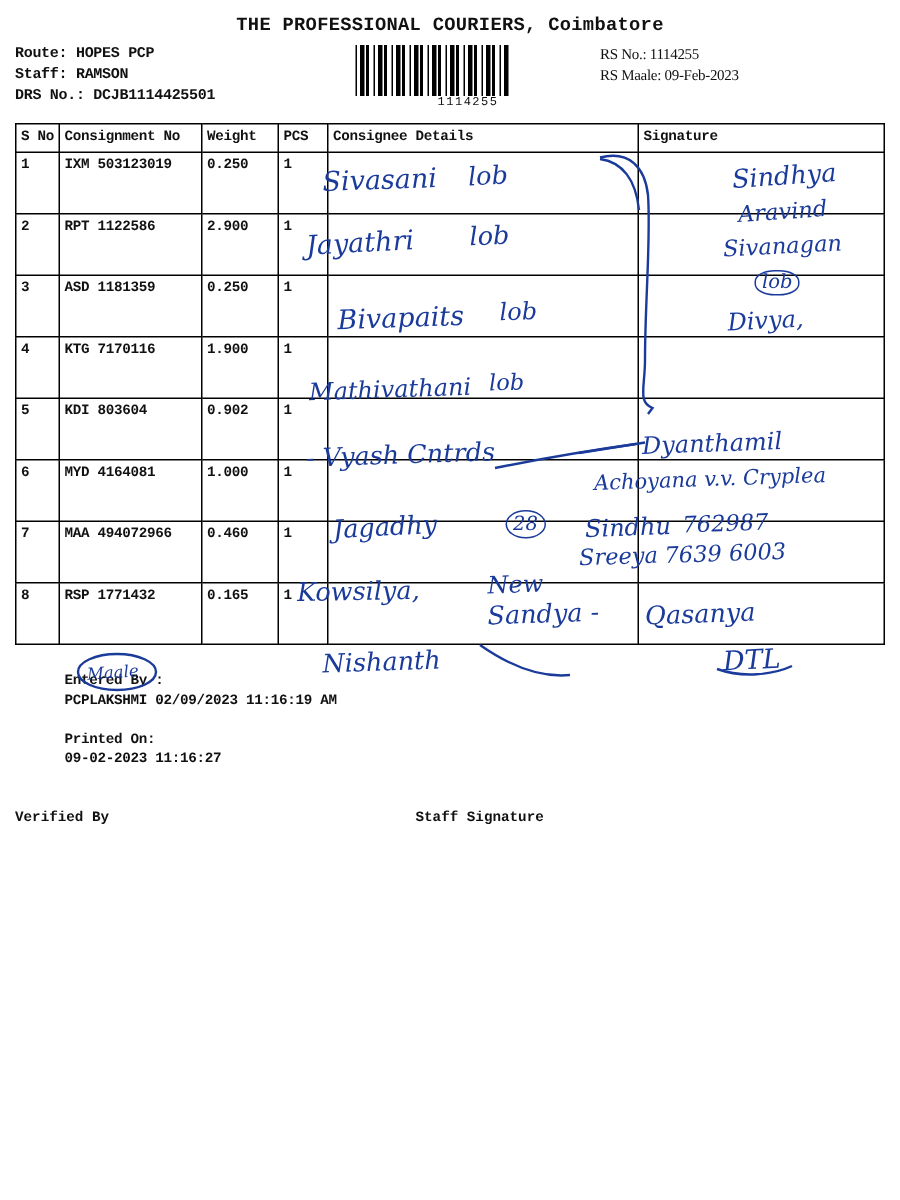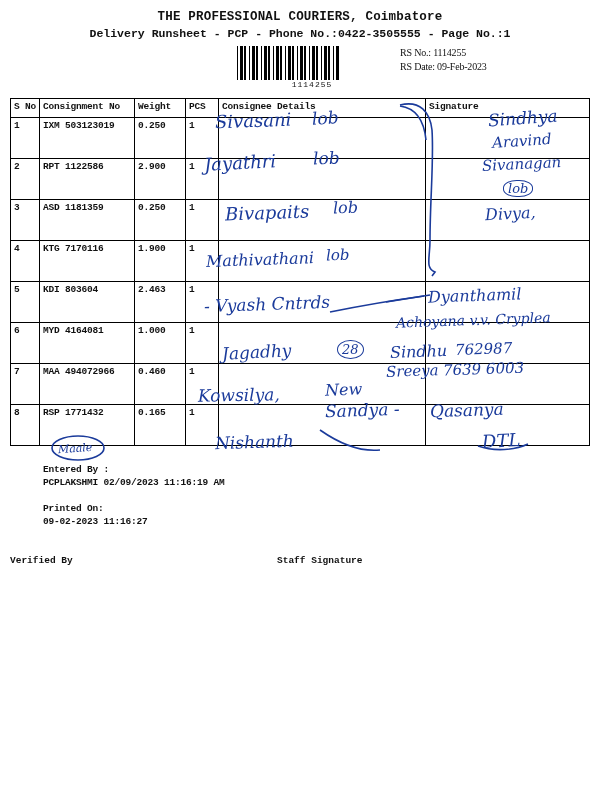--- a/index.html
+++ b/index.html
@@ -146,23 +146,36 @@
     font-style: italic;
     white-space: nowrap;
   }
 </style>
 </head>
 <body>
 
 <div class="page">
 
   <div class="title">THE PROFESSIONAL COURIERS, Coimbatore</div>
-  <div class="subtitle">Delivery Runsheet - PCP - Phone No.:0422-3505555 - Page No.:1</div>
 
   <div class="meta">
+    <div class="meta-left">
+      <div>
+        <span>Route:</span>
+        <span>HOPES PCP</span>
+      </div>
+      <div>
+        <span>Staff:</span>
+        <span>RAMSON</span>
+      </div>
+      <div>
+        <span>DRS No.:</span>
+        <span>DCJB1114425501</span>
+      </div>
+    </div>
 
     <div class="barcode" id="barcode">
         <i style="width: 1px; background: rgb(0, 0, 0);"></i>
         <i style="width: 2px; background: transparent;"></i>
         <i style="width: 3px; background: rgb(0, 0, 0);"></i>
         <i style="width: 1px; background: transparent;"></i>
         <i style="width: 2px; background: rgb(0, 0, 0);"></i>
         <i style="width: 3px; background: transparent;"></i>
         <i style="width: 1px; background: rgb(0, 0, 0);"></i>
         <i style="width: 2px; background: transparent;"></i>
@@ -212,21 +225,21 @@
         <i style="width: 1px; background: transparent;"></i>
       </div>
     <div class="barcode-num">1114255</div>
 
     <div class="meta-right">
       <div>
         <span>RS No.:</span>
         <span>1114255</span>
       </div>
       <div>
-        <span>RS Date:</span>
+        <span>RS Maale:</span>
         <span>09-Feb-2023</span>
       </div>
     </div>
   </div>
 
   <table class="sheet">
     <thead>
       <tr>
         <th class="c-sno">S No</th>
         <th class="c-cn">Consignment No</th>
@@ -265,21 +278,21 @@
         <td class="row-cell">4</td>
         <td class="row-cell">KTG 7170116</td>
         <td class="row-cell">1.900</td>
         <td class="row-cell">1</td>
         <td class="row-cell"></td>
         <td class="row-cell"></td>
       </tr>
       <tr>
         <td class="row-cell">5</td>
         <td class="row-cell">KDI 803604</td>
-        <td class="row-cell">2.463</td>
+        <td class="row-cell">0.902</td>
         <td class="row-cell">1</td>
         <td class="row-cell"></td>
         <td class="row-cell"></td>
       </tr>
       <tr>
         <td class="row-cell">6</td>
         <td class="row-cell">MYD 4164081</td>
         <td class="row-cell">1.000</td>
         <td class="row-cell">1</td>
         <td class="row-cell"></td>

